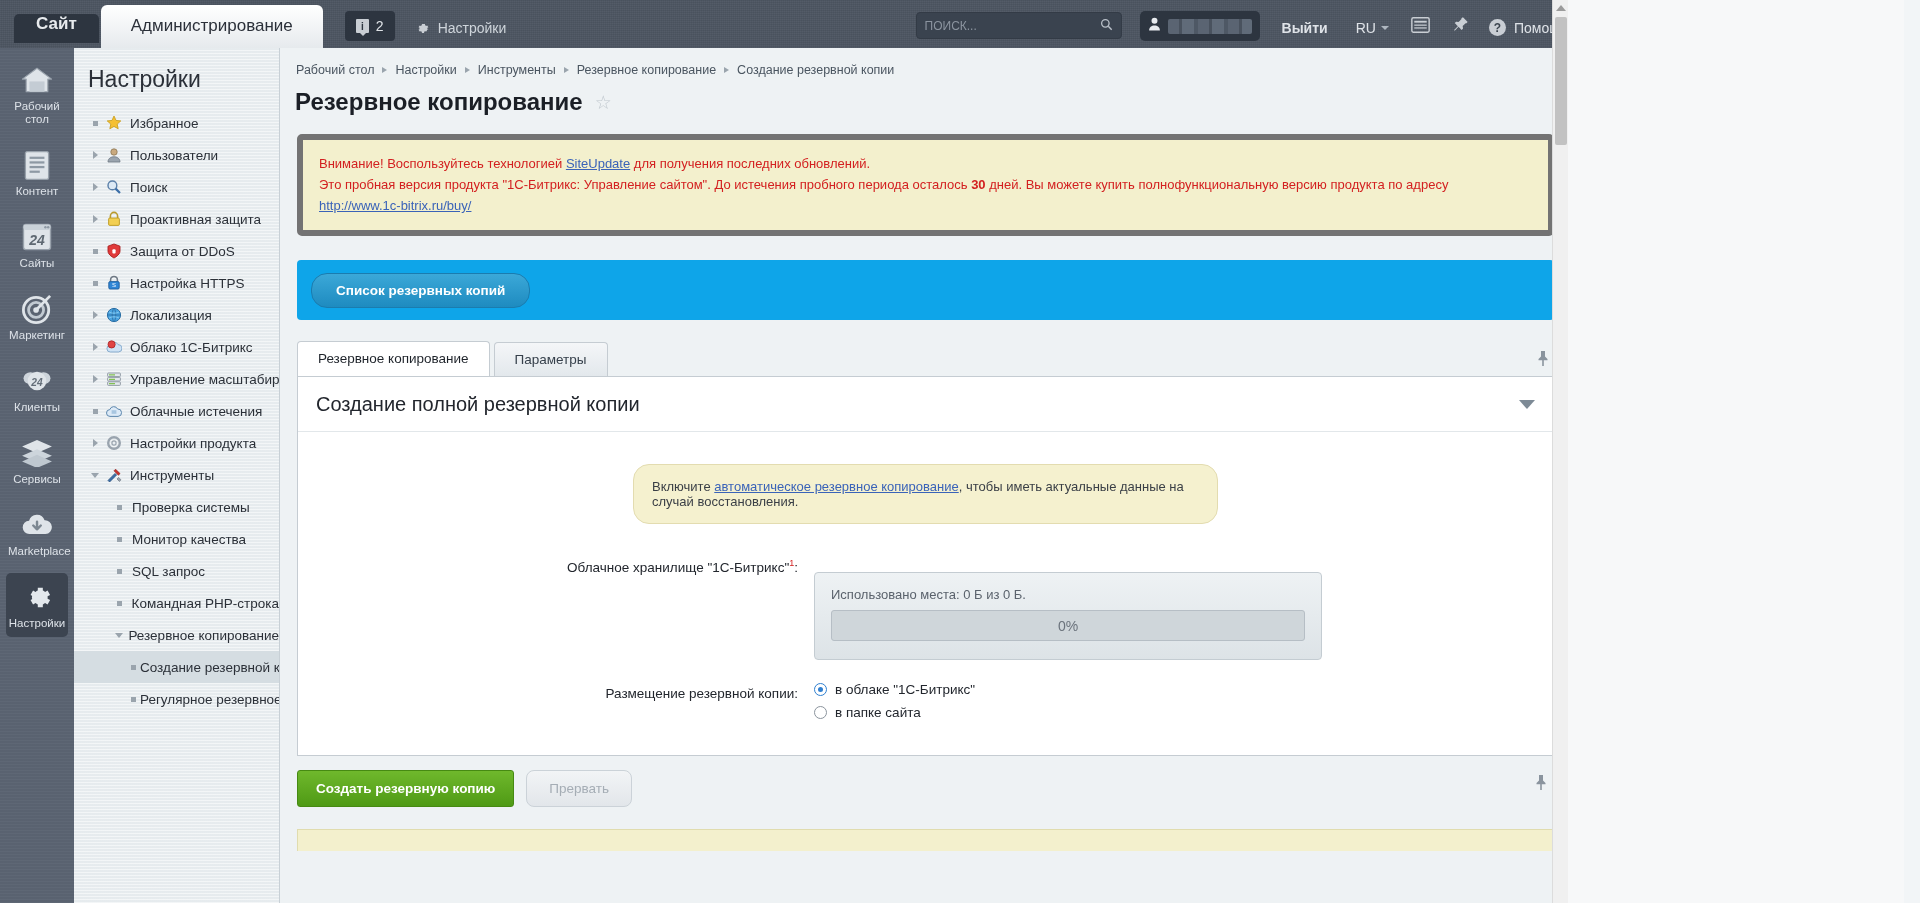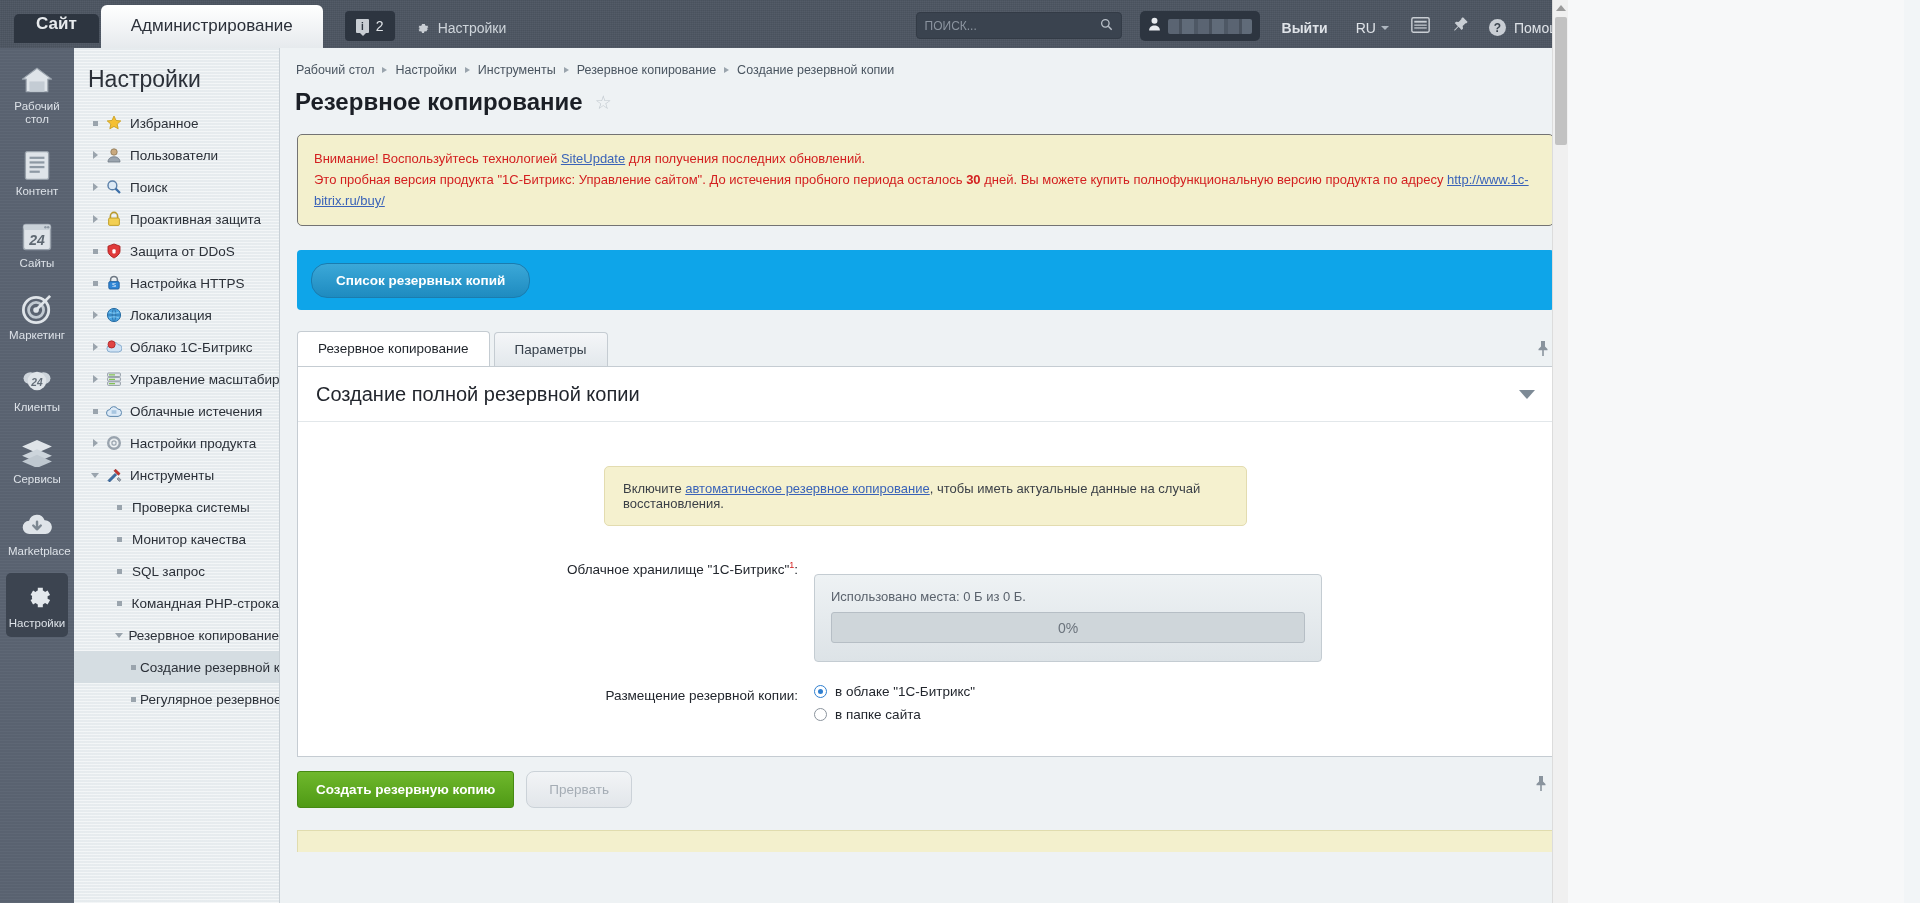--- a/index.html
+++ b/index.html
@@ -111,21 +111,21 @@
 
   
   .main { position: absolute; top: 48px; left: 281px; width: 1287px; height: 855px; overflow: hidden; }
   .crumbs { display:flex; align-items:center; gap:8px; font-size:12.5px; color:#4a5560; padding: 15px 0 0 15px;}
   .crumbs .sep { width:0;height:0;border-top:3.5px solid transparent;border-bottom:3.5px solid transparent;border-left:5px solid #9aa4ad;}
   .pg-title { display:flex; align-items:center; gap:12px; padding: 11px 0 0 14px; }
   .pg-title h1 { font-size: 24px; color:#1b1f26; font-weight:bold; }
   .star { color:#c0c8ce; font-size:19px; }
 
   .notice {
-    margin: 18px 14px 0 16px; background:#f3f0cd; border:1px solid #737373;
+    margin: 18px 14px 0 16px; background:#f3f0cd; border:6px solid #737373;
     border-radius:5px; padding: 13px 16px 14px; font-size:13px; line-height:21px; color:#d32020;
   }
   .notice a { color:#3a63b8; }
   .notice b { color:#d32020; }
 
   .toolbar {
     margin: 24px 14px 0 16px; height:60px; background:#0ea5e9;
     border-radius:4px; display:flex; align-items:center; padding-left:14px;
   }
   .btn-blue {
@@ -145,22 +145,22 @@
 
   .panel {
     margin: 0 14px 0 16px; background:#fff; border:1px solid #c5ccd2; min-height: 380px;
   }
   .panel-head { display:flex; align-items:center; justify-content:space-between; padding: 16px 18px 15px; border-bottom:1px solid #e2e7ea;}
   .panel-head h3 { font-size:20px; font-weight:normal; color:#22262d;}
   .tri-dn { width:0;height:0;border-left:8px solid transparent;border-right:8px solid transparent;border-top:9px solid #7d8a96;}
 
   .panel-body { padding: 28px 0 0; }
   .inner-notice {
-    width: 643px; margin: 16px auto; background:#f5f1cf; border:1px solid #e3dcb0;
-    border-radius:5px; padding:14px 18px; font-size:13px; color:#3a3f46;
+    width: 585px; margin: 4px auto; background:#f5f1cf; border:1px solid #e3dcb0;
+    border-radius:16px; padding:14px 18px; font-size:13px; color:#3a3f46;
   }
   .inner-notice a { color:#3a63b8; }
 
   .field-row { display:flex; margin-top: 30px; align-items:flex-start; }
   .field-lbl { width: 500px; text-align:right; font-size:13.5px; color:#22262d; padding-top: 4px; }
   .sup { color:#d32020; font-size:9px; vertical-align:super; }
   .field-val { padding-left: 16px; }
 
   .quota-card {
     width: 508px; background: linear-gradient(#eef2f4,#dde3e7); border:1px solid #c4ccd2;

